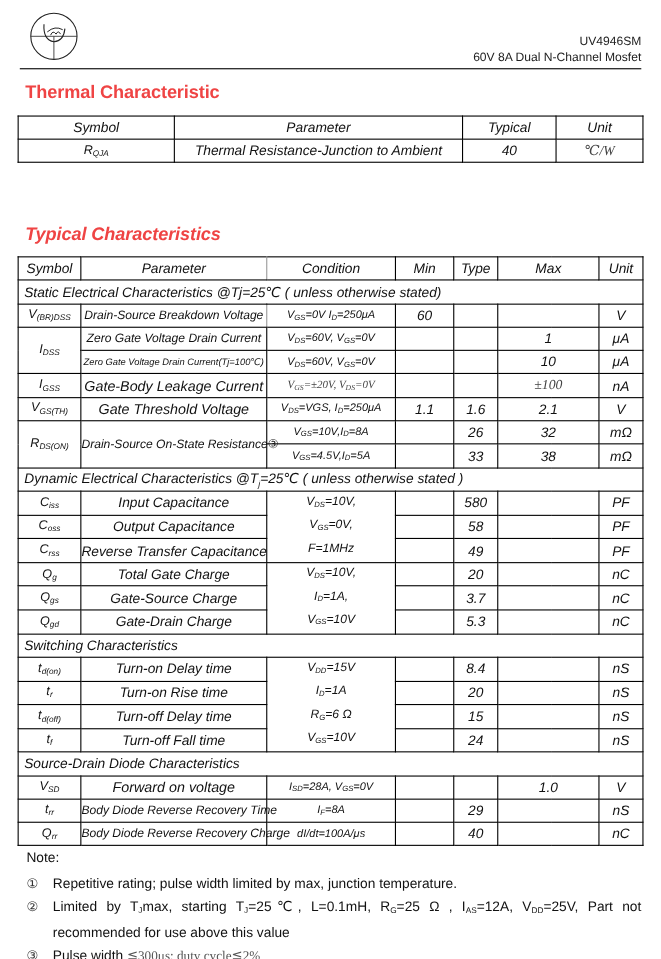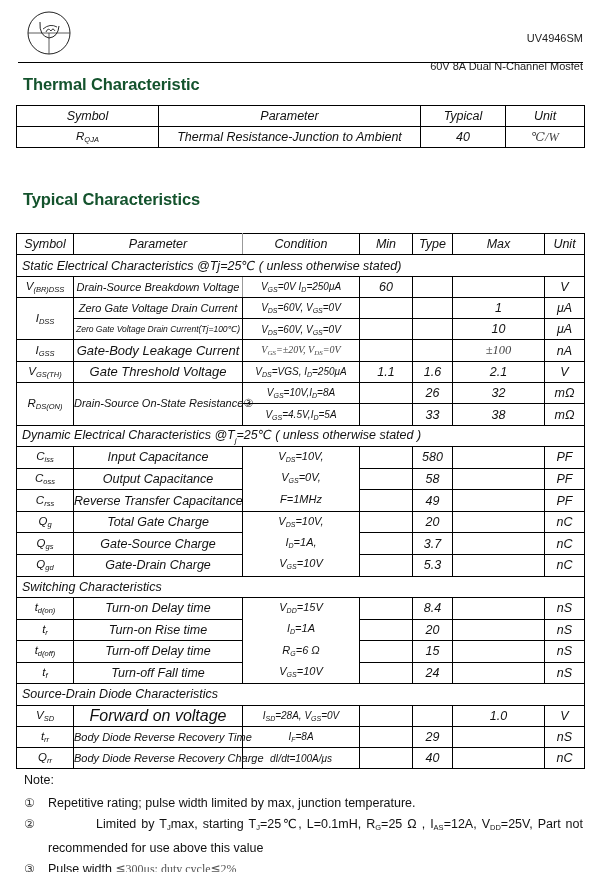--- a/index.html
+++ b/index.html
@@ -4,25 +4,25 @@
 <style>
   html, body { margin: 0; padding: 0; background: #ffffff; }
   body {
     width: 601px; height: 872px; position: relative; overflow: hidden;
     font-family: "Liberation Sans", "DejaVu Sans", sans-serif;
     color: #111;
   }
   .logo { position: absolute; left: 26px; top: 10px; width: 46px; height: 46px; }
   .hdr-right { position: absolute; right: 18px; text-align: right; font-size: 11px; color: #222; }
   .hdr-model { top: 32px; }
-  .hdr-desc { top: 60px; }
+  .hdr-desc { top: 46px; }
   .hdr-rule { position: absolute; left: 18px; right: 18px; top: 62px; height: 0; border-top: 1.3px solid #000; }
-  .section-title { position: absolute; left: 23px; font-size: 16.5px; font-weight: bold; color: #14532d; letter-spacing: -0.1px; }
+  .section-title { position: absolute; left: 23px; font-size: 16.5px; font-weight: bold; color: #ef4444; letter-spacing: -0.1px; }
   .t1-title { top: 75px; }
-  .t2-title { top: 190px; }
+  .t2-title { top: 204px; font-style: italic; }
 
   table { border-collapse: collapse; position: absolute; table-layout: fixed; font-style: italic; }
   td, th { border: 1px solid #000; padding: 0; text-align: center; vertical-align: middle;
            font-weight: normal; font-size: 12.5px; color: #111; white-space: nowrap; }
   .thermal { left: 16px; top: 105px; width: 568px; }
   .thermal td, .thermal th { height: 20px; }
   .thermal th { font-size: 12.5px; }
 
   .typical { left: 16px; top: 233px; width: 568px; }
   .typical tr { height: 21.3px; }
@@ -37,21 +37,21 @@
   .serif { font-family: "Liberation Serif", "DejaVu Serif", serif; color: #444; }
   .multi { vertical-align: top; }
   .multi div { height: 21.3px; line-height: 19px; }
   .gray-r { border-right-color: #999; }
 
   .notes { position: absolute; left: 24px; top: 773px; right: 18px; font-size: 12.5px; color: #111; }
   .note-label { margin-bottom: 6px; }
   .note { display: flex; line-height: 21px; }
   .note .num { width: 24px; flex: 0 0 24px; color: #333; font-family: "DejaVu Sans", sans-serif; font-size: 12px; }
   .note .txt { flex: 1; text-align: justify; text-align-last: auto; }
-  .note.justify .txt .first { display: block; text-align: justify; text-align-last: justify; margin-left: 48px; }
+  .note.justify .txt .first { display: block; text-align: justify; text-align-last: justify; }
   .note sub { font-size: 7.5px; vertical-align: -2px; }
   .serif-small { font-family: "Liberation Serif", serif; color: #555; font-size: 12px; }
 </style>
 </head>
 <body>
 
 <svg class="logo" viewBox="0 0 46 46">
   <circle cx="23" cy="23" r="21" fill="none" stroke="#222" stroke-width="1"></circle>
   <line x1="2" y1="23" x2="44" y2="23" stroke="#333" stroke-width="0.8"></line>
   <line x1="23" y1="23" x2="23" y2="44" stroke="#333" stroke-width="0.8"></line>
@@ -276,21 +276,21 @@
     <td>24</td>
     <td colspan="2"></td>
     <td>nS</td>
   </tr>
 
   <tr class="sec">
         <td colspan="8">Source-Drain Diode Characteristics</td>
       </tr>
   <tr>
     <td class="sym"><span>V</span><sub>SD</sub></td>
-    <td style="font-size:16px">Forward on voltage</td>
+    <td style="font-size:13px">Forward on voltage</td>
     <td class="cond">I<sub>SD</sub><span>=28A, V</span><sub>GS</sub><span>=0V</span></td>
     <td></td>
     <td></td>
     <td colspan="2">1.0</td>
     <td>V</td>
   </tr>
   <tr>
     <td class="sym"><span>t</span><sub>rr</sub></td>
     <td class="sm">Body Diode Reverse Recovery Time</td>
     <td class="cond">I<sub>F</sub><span>=8A</span></td>

